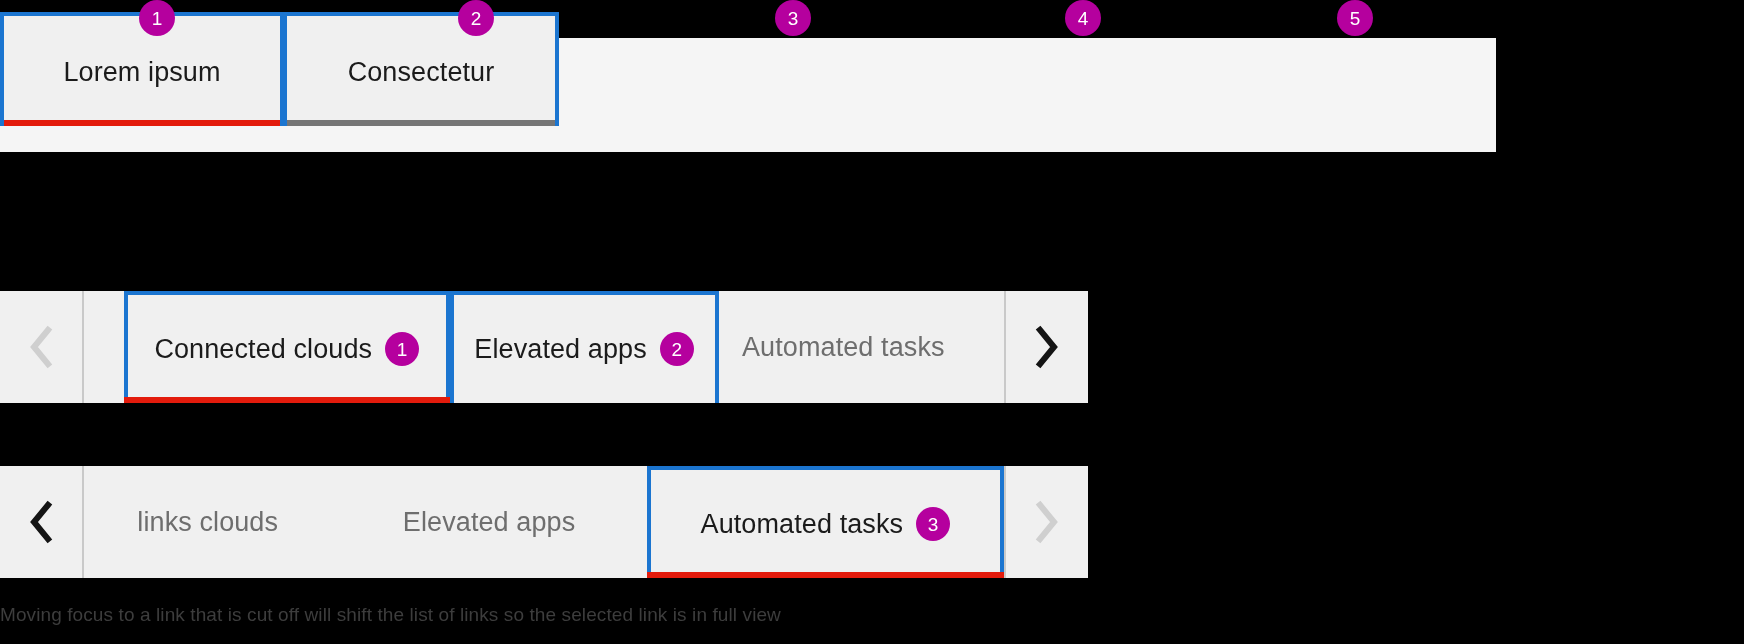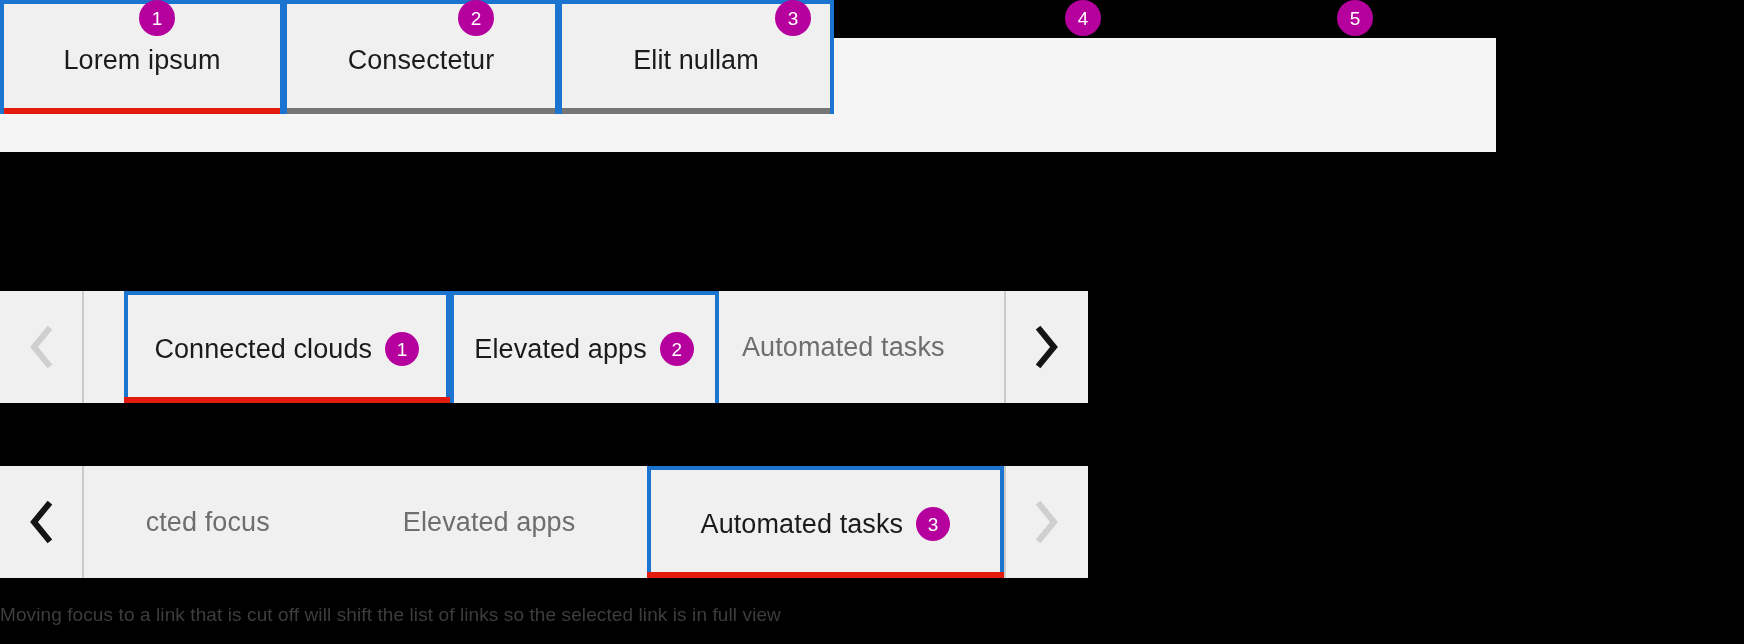--- a/index.html
+++ b/index.html
@@ -20,21 +20,21 @@
     position: absolute;
     left: 0px;
     top: 38px;
     width: 1496px;
     height: 114px;
     background: #f5f5f5;
   }
   #row1 {
     position: absolute;
     left: 0px;
-    top: 0px;
+    top: 12px;
     height: 114px;
     display: flex;
     align-items: center;
   }
   .r1tab {
     position: relative;
     box-sizing: border-box;
     background: #f0f0f0;
     border: 4px solid #1b75d0;
     border-bottom: none;
@@ -190,24 +190,20 @@
     <span class="underbar"></span>
   </div>
 
 
 
   <div class="r1tab unselected" style="width:276px">
     <span class="r1label">Consectetur</span>
     <span class="underbar"></span>
   </div>
 
-  <div class="r1tab unselected" style="width:276px">
-    <span class="r1label">Elit nullam</span>
-    <span class="underbar"></span>
-  </div>
 
 </div>
 
 <div class="bubble" style="left:139px;  top:0px;">1</div>
 <div class="bubble" style="left:458px;  top:0px;">2</div>
 <div class="bubble" style="left:775px;  top:0px;">3</div>
 <div class="bubble" style="left:1065px; top:0px;">4</div>
 <div class="bubble" style="left:1337px; top:0px;">5</div>
 
 <div id="row2">
@@ -255,21 +251,21 @@
     <span>
       <svg width="30" height="44" viewBox="0 0 30 44">
           <path d="M22 5 L8 22 L22 39" fill="none" stroke-width="6" stroke-linecap="square" stroke-linejoin="miter"></path>
         </svg>
     </span>
   </div>
 
   <div class="scroller">
 
     <div class="stab muted" style="width:255px;">
-      <span class="slabel">cted focus</span>
+      <span class="slabel">links clouds</span>
     </div>
 
     <div class="stab muted" style="width:325px;">
       <span class="slabel">Elevated apps</span>
     </div>
 
     <div class="stab focused" style="width:368px;">
       <span class="slabel">Automated tasks</span>
       <span class="minibubble">3</span>
       <span class="sunderbar"></span>

